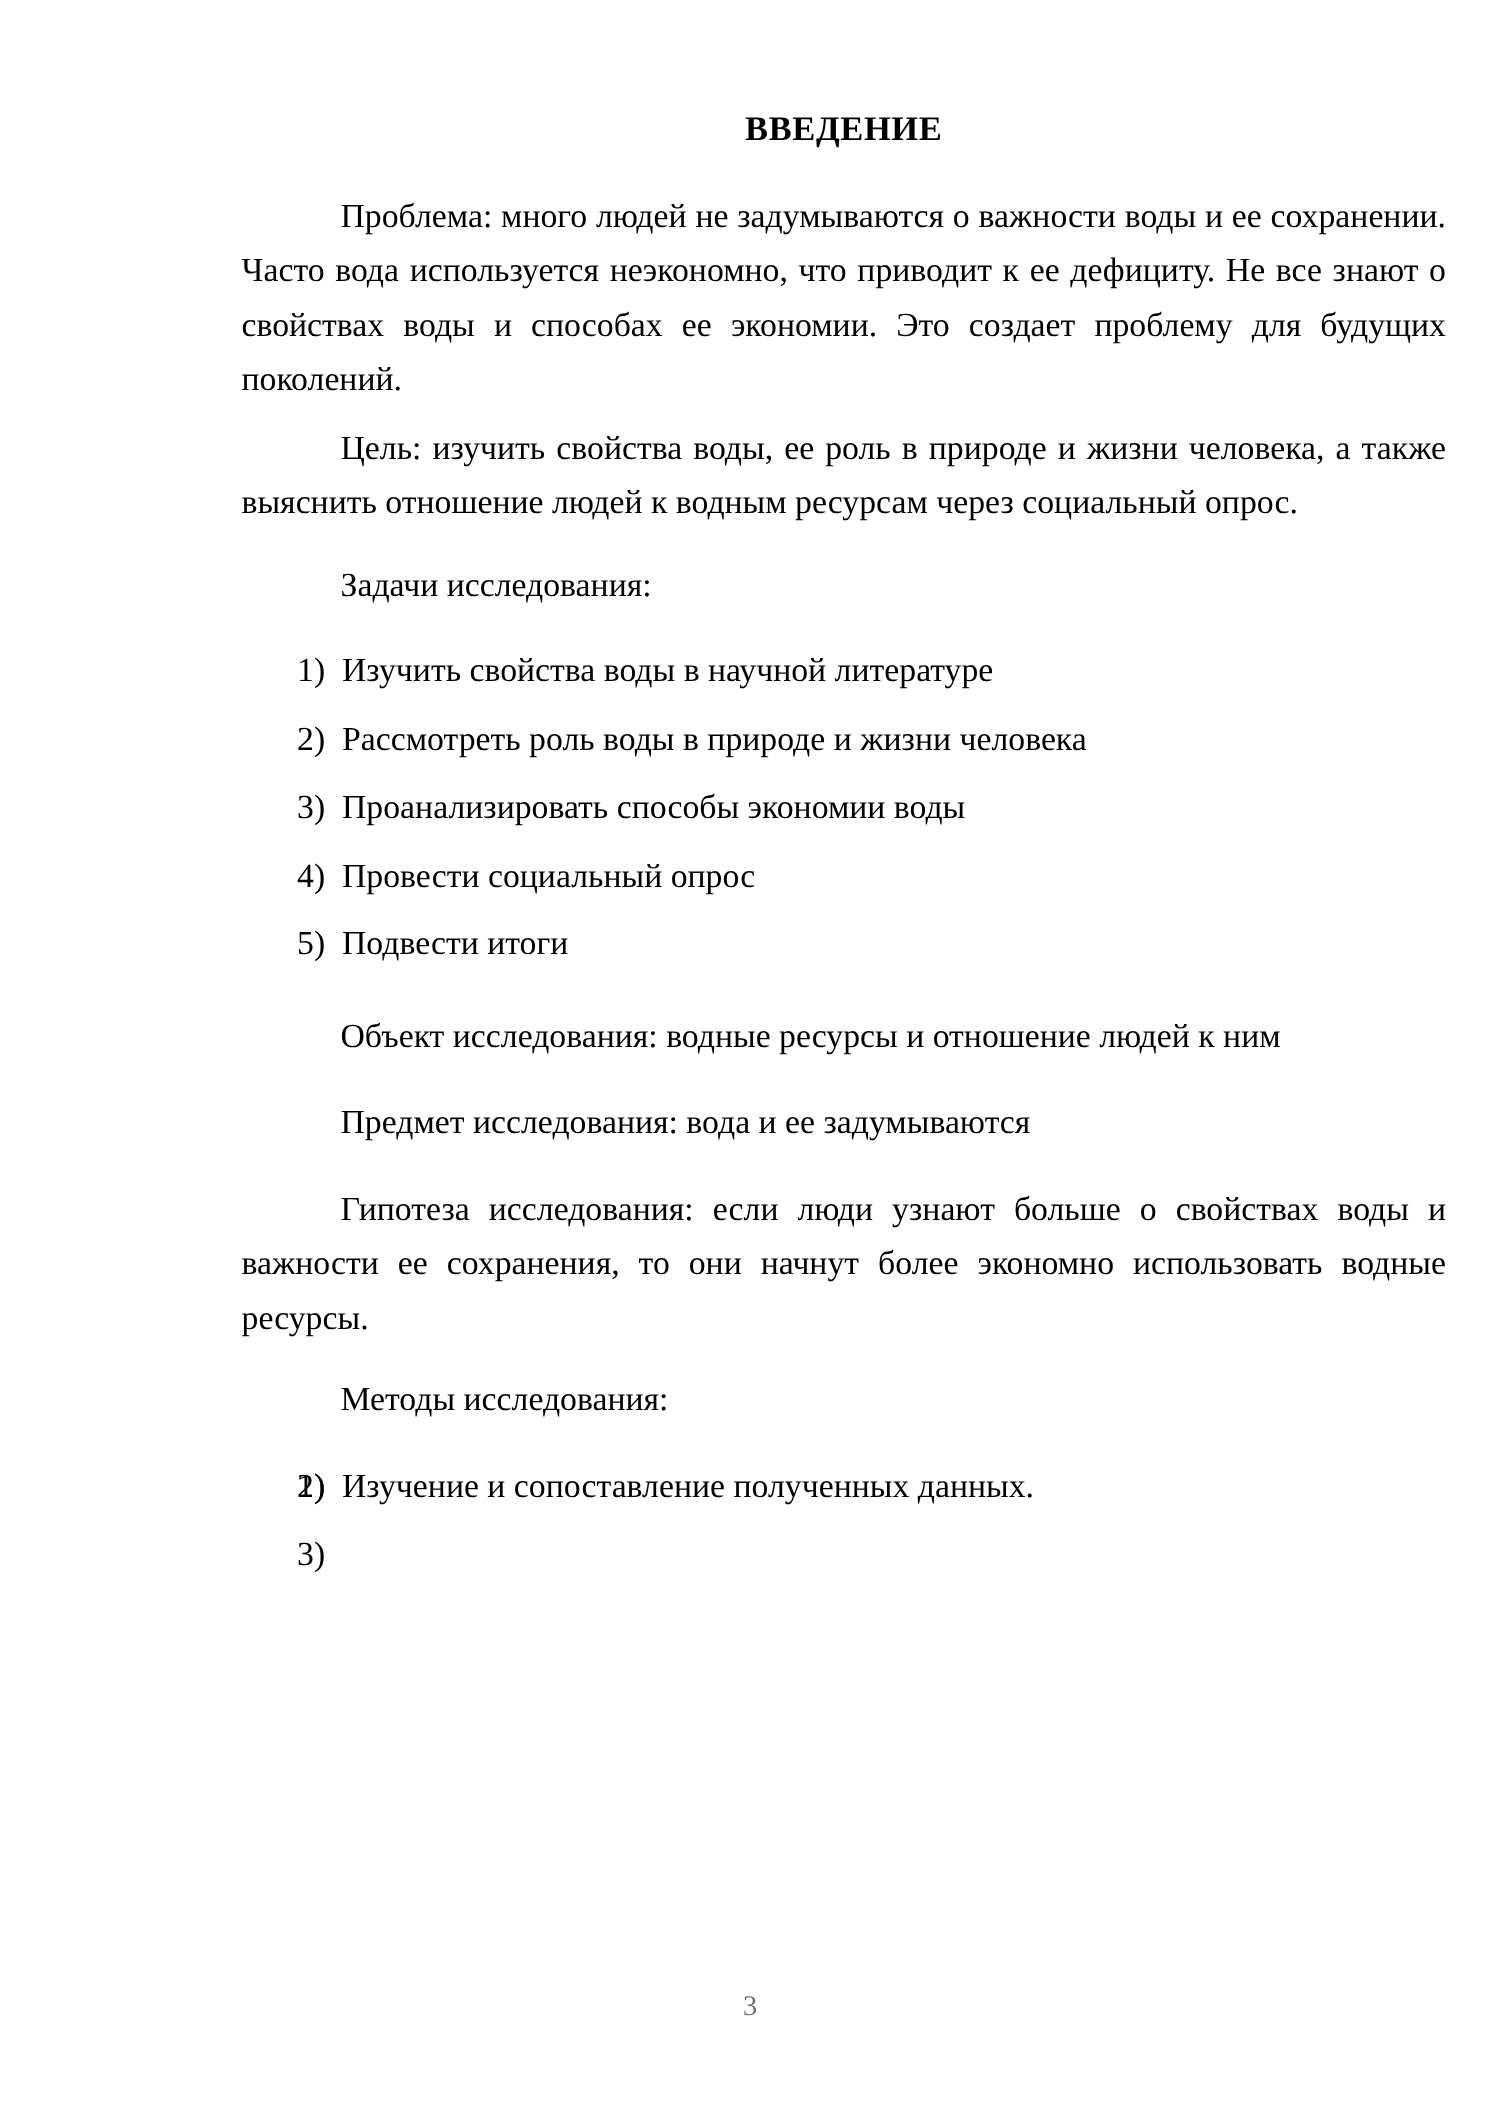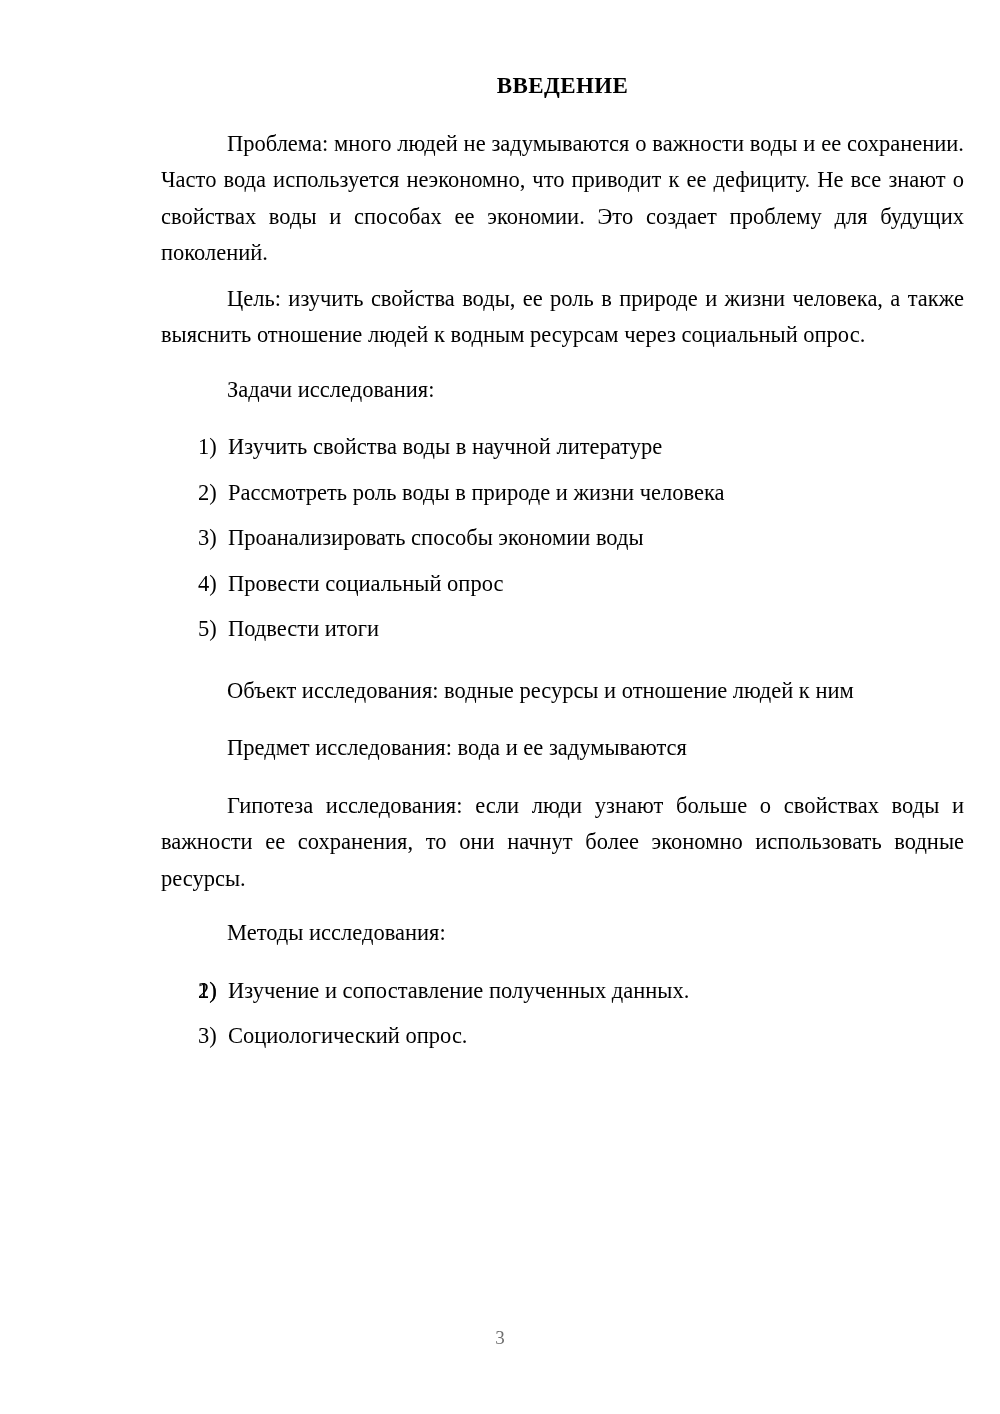--- a/index.html
+++ b/index.html
@@ -151,21 +151,20 @@
     <ul class="list-block">
       <li>
         <span class="num">1)</span>
       </li>
       <li>
         <span class="num">2)</span>
         <span class="txt">Изучение и сопоставление полученных данных.</span>
       </li>
       <li>
         <span class="num">3)</span>
-        <span class="txt">Социологический опрос.</span>
       </li>
     </ul>
 
   </div>
 
   <div class="page-number">3</div>
 
 </div>
 
 </body></html>

